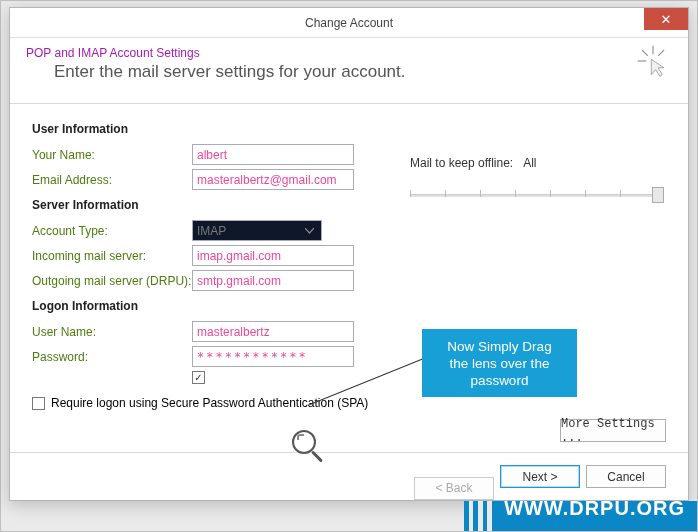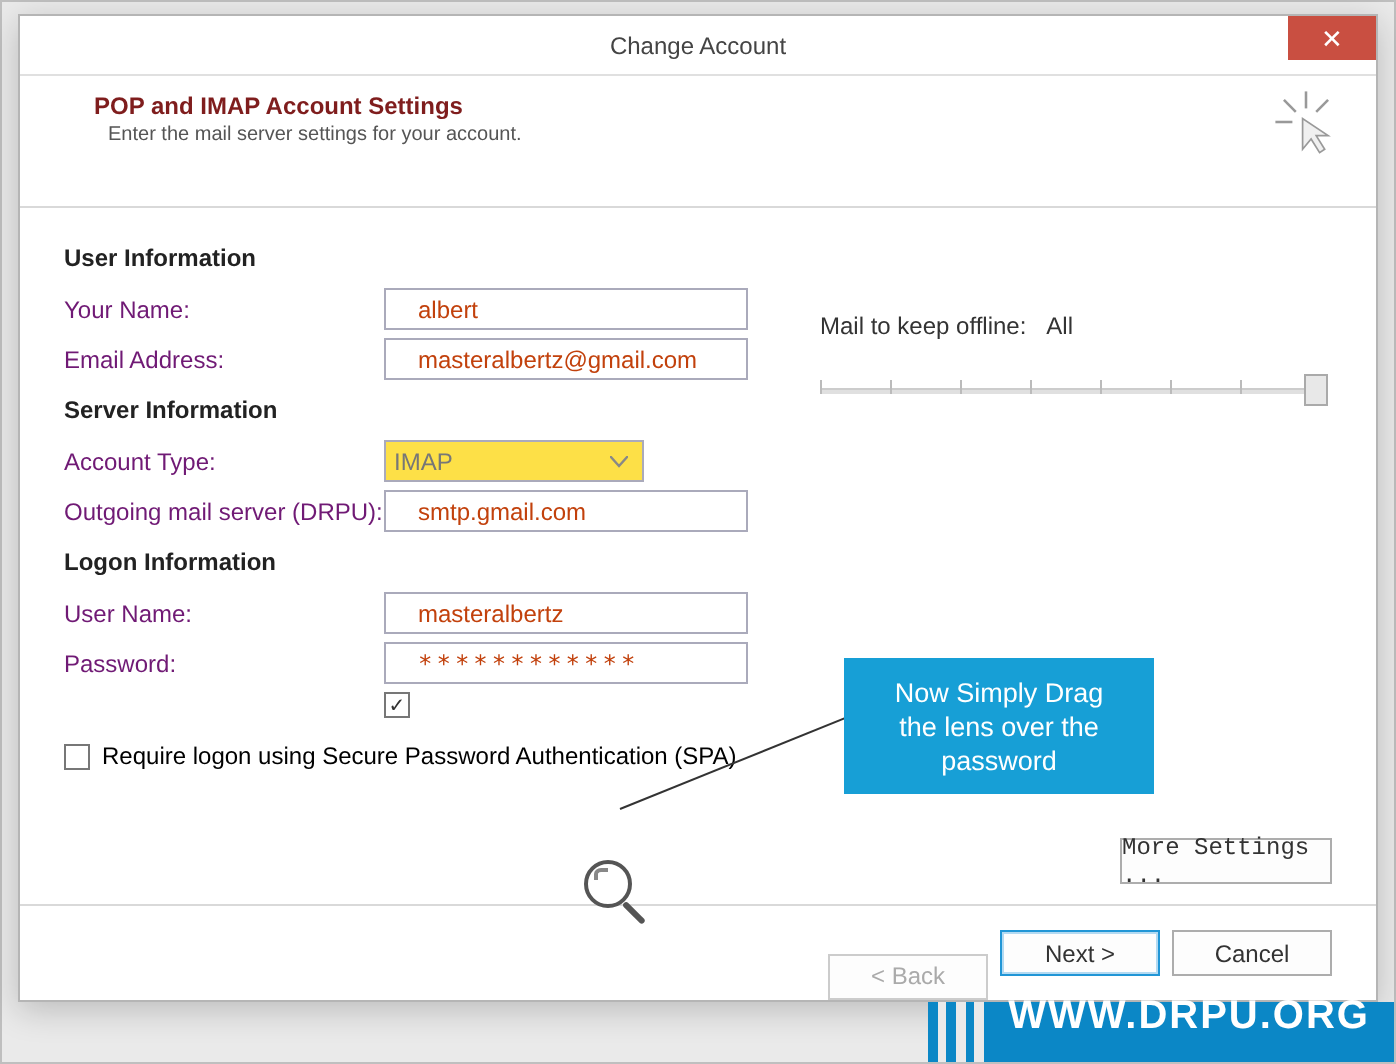--- a/index.html
+++ b/index.html
@@ -15,31 +15,31 @@
   .wm-stripes span:nth-child(4){background:#eaeaea}
   .wm-stripes span:nth-child(5){background:#0b87c6}
   .wm-stripes span:nth-child(6){background:#eaeaea}
 
   .dialog { position: absolute; left: 8px; top: 6px; width: 680px; height: 494px; background: #fff; border: 1px solid #b5b5b5; box-shadow: 0 4px 16px rgba(0,0,0,0.2); }
   .titlebar { height: 30px; background: #fff; border-bottom: 1px solid #e0e0e0; position: relative; }
   .titlebar-title { position: absolute; left: 50%; top: 50%; transform: translate(-50%, -50%); font-size: 12px; color: #444; }
   .close-btn { position: absolute; right: 0; top: 0; width: 44px; height: 22px; background: #c94f41; color: #fff; display: flex; align-items: center; justify-content: center; font-size: 13px; cursor: pointer; }
 
   .header { padding: 8px 16px 4px 16px; border-bottom: 1px solid #d9d9d9; height: 66px; position: relative; }
-  .header-title { font-weight: bold; font-size: 12px; color: #7f1d1d; margin-left: 21px; }
-  .header-sub { font-size: 10px; color: #555; margin-left: 28px; margin-top: 2px; }
+  .header-title { font-weight: normal; font-size: 12px; color: #a21caf; }
+  .header-sub { font-size: 17px; color: #555; margin-left: 28px; margin-top: 2px; }
   .sparkle { position: absolute; right: 18px; top: 6px; width: 34px; height: 34px; }
 
   .body { padding: 10px 22px 8px 22px; position: relative; height: 348px; }
   .section-h { font-weight: bold; font-size: 12px; color: #222; margin: 8px 0 8px 0; }
   .row { display: flex; align-items: center; margin: 4px 0; }
-  .lbl { width: 160px; font-size: 12px; color: #701a75; }
+  .lbl { width: 160px; font-size: 12px; color: #4d7c0f; }
   .fld { width: 162px; }
-  input[type="text"], .select { width: 182px; height: 21px; border: 1px solid #aab; font-size: 12px; padding: 1px 16px; background: #fff; color: #c2410c; }
-  .select { width: 130px; background: #fde047; display: inline-flex; align-items: center; justify-content: space-between; padding: 4px 4px; color: #777; }
+  input[type="text"], .select { width: 162px; height: 21px; border: 1px solid #aab; font-size: 12px; padding: 1px 4px; background: #fff; color: #ec4899; }
+  .select { width: 130px; background: #0f172a; display: inline-flex; align-items: center; justify-content: space-between; padding: 4px 4px; color: #777; }
   .select-chevron { width: 16px; height: 16px; display:flex; align-items:center; justify-content:center; color:#888; }
   .pwd-input { border: 2px solid #222; height: 22px; letter-spacing: 2px; font-family: monospace; font-size: 12px; }
   .chk-row { display: flex; align-items: center; font-size: 12px; margin: 4px 0; }
   .chk { width: 13px; height: 13px; border: 1px solid #777; margin-right: 6px; display: inline-flex; align-items: center; justify-content: center; font-size: 10px; color: #333; background: #fff; }
   .spa-row { margin-top: 12px; max-width: 340px; line-height: 14px; display: flex; font-size: 12px; }
 
   .right-col { position: absolute; left: 400px; top: 52px; width: 250px; }
   .mtko { display: flex; font-size: 12px; color: #333; gap: 10px; }
   .slider { position: relative; height: 26px; margin-top: 10px; width: 248px; }
   .slider-track { position: absolute; left: 0; right: 0; top: 14px; height: 3px; background: #e0e0e0; border-top: 1px solid #ccc; }
@@ -108,20 +108,24 @@
         <div class="fld">
           <div class="select">
             <span>IMAP</span>
             <span class="select-chevron">
               <svg width="9" height="6" viewBox="0 0 9 6">
                   <path d="M0 0 L4.5 5 L9 0" fill="none" stroke="#888" stroke-width="1.2"></path>
                 </svg>
             </span>
           </div>
         </div>
+      </div>
+      <div class="row">
+        <div class="lbl">Incoming mail server:</div>
+        <div class="fld"><input type="text" value="imap.gmail.com" style=""></div>
       </div>
       <div class="row">
         <div class="lbl">Outgoing mail server (DRPU):</div>
         <div class="fld"><input type="text" value="smtp.gmail.com" style=""></div>
       </div>
 
       <div class="section-h">Logon Information</div>
 
       <div class="row">
         <div class="lbl">User Name:</div>

